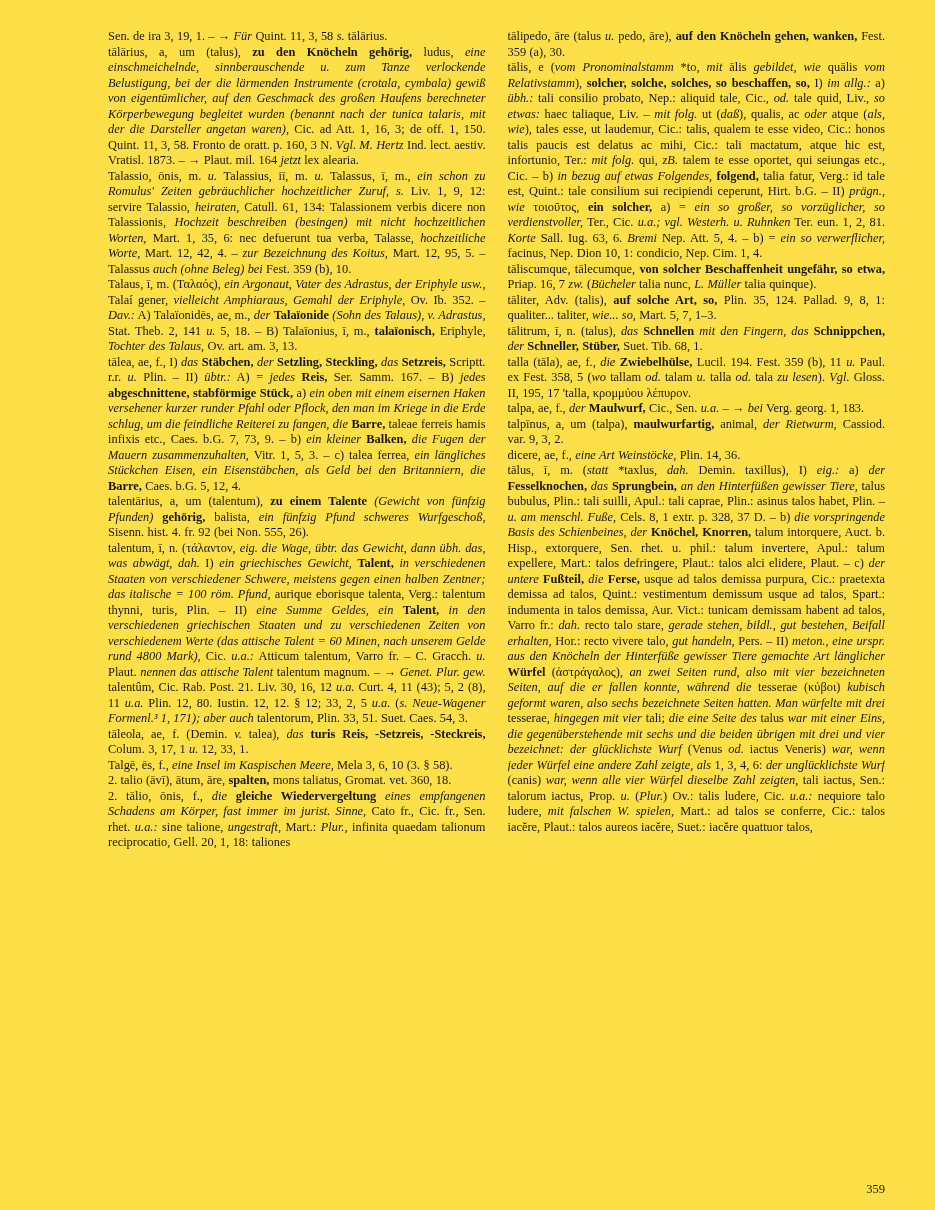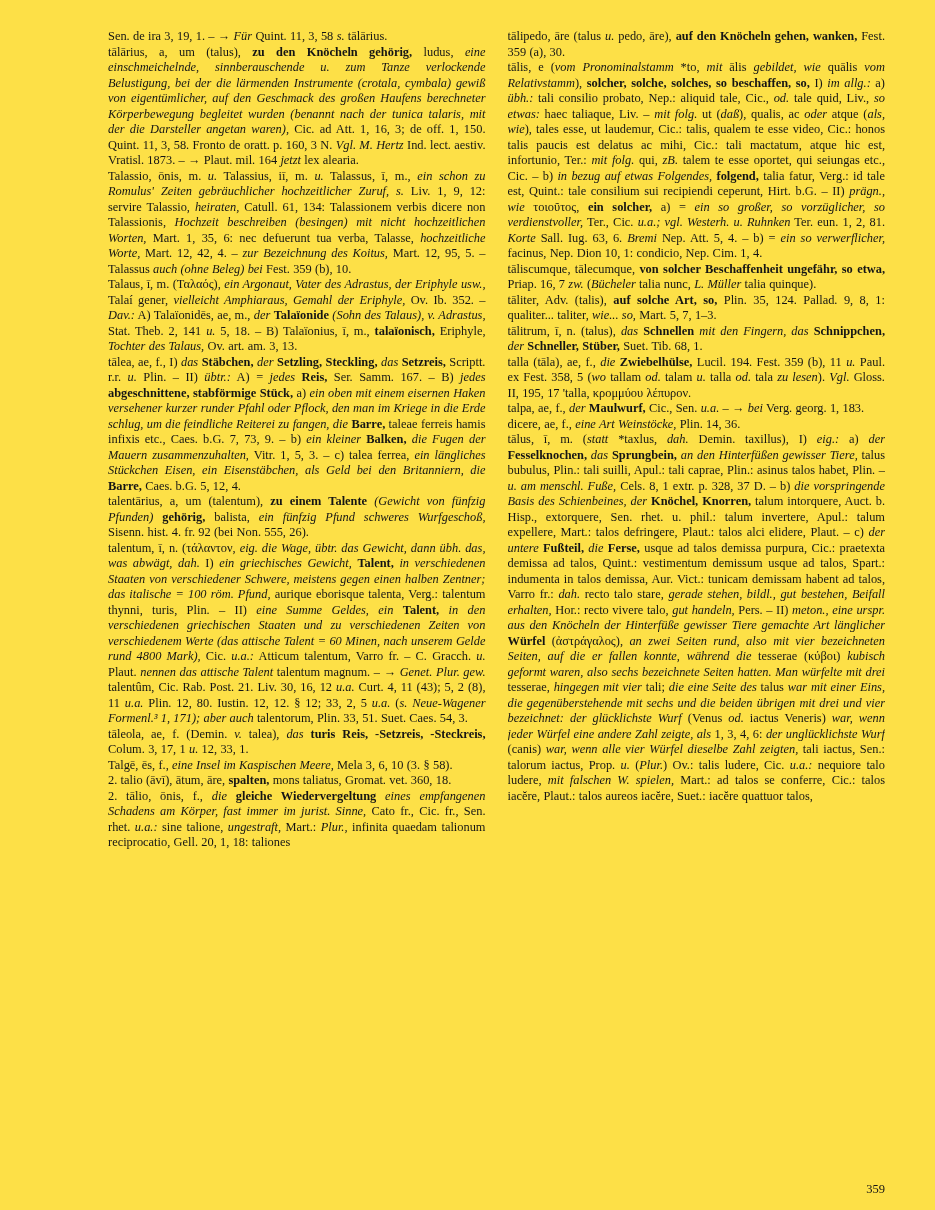--- a/index.html
+++ b/index.html
@@ -57,18 +57,19 @@
         <p class="entry"><span class="f-b">2. tālio</span><span class="f-n">, ōnis, f., </span><span class="f-i">die</span><span class="f-n"> </span><span class="f-bi">gleiche Wiedervergeltung</span><span class="f-n"> </span><span class="f-i">eines empfangenen Schadens am Körper, fast immer im jurist. Sinne,</span><span class="f-n"> Cato fr., Cic. fr., Sen. rhet. </span><span class="f-i">u.a.:</span><span class="f-n"> sine talione, </span><span class="f-i">ungestraft,</span><span class="f-n"> Mart.: </span><span class="f-i">Plur.,</span><span class="f-n"> infinita quaedam talionum reciprocatio, Gell. 20, 1, 18: taliones</span></p>
       </div>
     <div class="column">
         <p class="entry"><span class="f-b">tālipedo</span><span class="f-n">, āre (talus </span><span class="f-i">u.</span><span class="f-n"> pedo, āre), </span><span class="f-bi">auf den Knöcheln gehen, wanken,</span><span class="f-n"> Fest. 359 (a), 30.</span></p>
         <p class="entry"><span class="f-b">tālis</span><span class="f-n">, e (</span><span class="f-i">vom Pronominalstamm</span><span class="f-n"> *to, </span><span class="f-i">mit</span><span class="f-n"> ālis </span><span class="f-i">gebildet, wie</span><span class="f-n"> quālis </span><span class="f-i">vom Relativstamm</span><span class="f-n">), </span><span class="f-bi">solcher, solche, solches, so beschaffen, so,</span><span class="f-n"> I) </span><span class="f-i">im allg.:</span><span class="f-n"> a) </span><span class="f-i">übh.:</span><span class="f-n"> tali consilio probato, Nep.: aliquid tale, Cic., </span><span class="f-i">od.</span><span class="f-n"> tale quid, Liv., </span><span class="f-i">so etwas:</span><span class="f-n"> haec taliaque, Liv. – </span><span class="f-i">mit folg.</span><span class="f-n"> ut (</span><span class="f-i">daß</span><span class="f-n">), qualis, ac </span><span class="f-i">oder</span><span class="f-n"> atque (</span><span class="f-i">als, wie</span><span class="f-n">), tales esse, ut laudemur, Cic.: talis, qualem te esse video, Cic.: honos talis paucis est delatus ac mihi, Cic.: tali mactatum, atque hic est, infortunio, Ter.: </span><span class="f-i">mit folg.</span><span class="f-n"> qui, </span><span class="f-i">zB.</span><span class="f-n"> talem te esse oportet, qui seiungas etc., Cic. – b) </span><span class="f-i">in bezug auf etwas Folgendes,</span><span class="f-n"> </span><span class="f-bi">folgend,</span><span class="f-n"> talia fatur, Verg.: id tale est, Quint.: tale consilium sui recipiendi ceperunt, Hirt. b.G. – II) </span><span class="f-i">prägn., wie</span><span class="f-n"> τοιοῦτος, </span><span class="f-bi">ein solcher,</span><span class="f-n"> a) = </span><span class="f-i">ein so großer, so vorzüglicher, so verdienstvoller,</span><span class="f-n"> Ter., Cic. </span><span class="f-i">u.a.; vgl. Westerh. u. Ruhnken</span><span class="f-n"> Ter. eun. 1, 2, 81. </span><span class="f-i">Korte</span><span class="f-n"> Sall. Iug. 63, 6. </span><span class="f-i">Bremi</span><span class="f-n"> Nep. Att. 5, 4. – b) = </span><span class="f-i">ein so verwerflicher,</span><span class="f-n"> facinus, Nep. Dion 10, 1: condicio, Nep. Cim. 1, 4.</span></p>
         <p class="entry"><span class="f-b">tāliscumque</span><span class="f-n">, tālecumque, </span><span class="f-bi">von solcher Beschaffenheit ungefähr, so etwa,</span><span class="f-n"> Priap. 16, 7 </span><span class="f-i">zw.</span><span class="f-n"> (</span><span class="f-i">Bücheler</span><span class="f-n"> talia nunc, </span><span class="f-i">L. Müller</span><span class="f-n"> talia quinque).</span></p>
         <p class="entry"><span class="f-b">tāliter</span><span class="f-n">, Adv. (talis), </span><span class="f-bi">auf solche Art, so,</span><span class="f-n"> Plin. 35, 124. Pallad. 9, 8, 1: qualiter... taliter, </span><span class="f-i">wie... so,</span><span class="f-n"> Mart. 5, 7, 1–3.</span></p>
         <p class="entry"><span class="f-b">tālitrum</span><span class="f-n">, ī, n. (talus), </span><span class="f-i">das</span><span class="f-n"> </span><span class="f-bi">Schnellen</span><span class="f-n"> </span><span class="f-i">mit den Fingern, das</span><span class="f-n"> </span><span class="f-bi">Schnippchen,</span><span class="f-n"> </span><span class="f-i">der</span><span class="f-n"> </span><span class="f-bi">Schneller, Stüber,</span><span class="f-n"> Suet. Tib. 68, 1.</span></p>
         <p class="entry"><span class="f-b">talla</span><span class="f-n"> (tāla), ae, f., </span><span class="f-i">die</span><span class="f-n"> </span><span class="f-bi">Zwiebelhülse,</span><span class="f-n"> Lucil. 194. Fest. 359 (b), 11 </span><span class="f-i">u.</span><span class="f-n"> Paul. ex Fest. 358, 5 (</span><span class="f-i">wo</span><span class="f-n"> tallam </span><span class="f-i">od.</span><span class="f-n"> talam </span><span class="f-i">u.</span><span class="f-n"> talla </span><span class="f-i">od.</span><span class="f-n"> tala </span><span class="f-i">zu lesen</span><span class="f-n">). </span><span class="f-i">Vgl.</span><span class="f-n"> Gloss. II, 195, 17 'talla, κρομμύου λέπυρον.</span></p>
         <p class="entry"><span class="f-b">talpa</span><span class="f-n">, ae, f., </span><span class="f-i">der</span><span class="f-n"> </span><span class="f-bi">Maulwurf,</span><span class="f-n"> Cic., Sen. </span><span class="f-i">u.a.</span><span class="f-n"> – → </span><span class="f-i">bei</span><span class="f-n"> Verg. georg. 1, 183.</span></p>
+        <p class="entry"><span class="f-b">talpīnus</span><span class="f-n">, a, um (talpa), </span><span class="f-bi">maulwurfartig,</span><span class="f-n"> animal, </span><span class="f-i">der Rietwurm,</span><span class="f-n"> Cassiod. var. 9, 3, 2.</span></p>
         <p class="entry"><span class="f-b">dicere</span><span class="f-n">, ae, f., </span><span class="f-i">eine Art Weinstöcke,</span><span class="f-n"> Plin. 14, 36.</span></p>
         <p class="entry"><span class="f-b">tālus</span><span class="f-n">, ī, m. (</span><span class="f-i">statt</span><span class="f-n"> *taxlus, </span><span class="f-i">dah.</span><span class="f-n"> Demin. taxillus), I) </span><span class="f-i">eig.:</span><span class="f-n"> a) </span><span class="f-i">der</span><span class="f-n"> </span><span class="f-bi">Fesselknochen,</span><span class="f-n"> </span><span class="f-i">das</span><span class="f-n"> </span><span class="f-bi">Sprungbein,</span><span class="f-n"> </span><span class="f-i">an den Hinterfüßen gewisser Tiere,</span><span class="f-n"> talus bubulus, Plin.: tali suilli, Apul.: tali caprae, Plin.: asinus talos habet, Plin. – </span><span class="f-i">u. am menschl. Fuße,</span><span class="f-n"> Cels. 8, 1 extr. p. 328, 37 D. – b) </span><span class="f-i">die vorspringende Basis des Schienbeines, der</span><span class="f-n"> </span><span class="f-bi">Knöchel, Knorren,</span><span class="f-n"> talum intorquere, Auct. b. Hisp., extorquere, Sen. rhet. u. phil.: talum invertere, Apul.: talum expellere, Mart.: talos defringere, Plaut.: talos alci elidere, Plaut. – c) </span><span class="f-i">der untere</span><span class="f-n"> </span><span class="f-bi">Fußteil,</span><span class="f-n"> </span><span class="f-i">die</span><span class="f-n"> </span><span class="f-bi">Ferse,</span><span class="f-n"> usque ad talos demissa purpura, Cic.: praetexta demissa ad talos, Quint.: vestimentum demissum usque ad talos, Spart.: indumenta in talos demissa, Aur. Vict.: tunicam demissam habent ad talos, Varro fr.: </span><span class="f-i">dah.</span><span class="f-n"> recto talo stare, </span><span class="f-i">gerade stehen, bildl., gut bestehen, Beifall erhalten,</span><span class="f-n"> Hor.: recto vivere talo, </span><span class="f-i">gut handeln,</span><span class="f-n"> Pers. – II) </span><span class="f-i">meton., eine urspr. aus den Knöcheln der Hinterfüße gewisser Tiere gemachte Art länglicher</span><span class="f-n"> </span><span class="f-bi">Würfel</span><span class="f-n"> (ἀστράγαλος), </span><span class="f-i">an zwei Seiten rund, also mit vier bezeichneten Seiten, auf die er fallen konnte, während die</span><span class="f-n"> tesserae (κύβοι) </span><span class="f-i">kubisch geformt waren, also sechs bezeichnete Seiten hatten. Man würfelte mit drei</span><span class="f-n"> tesserae, </span><span class="f-i">hingegen mit vier</span><span class="f-n"> tali; </span><span class="f-i">die eine Seite des</span><span class="f-n"> talus </span><span class="f-i">war mit einer Eins, die gegenüberstehende mit sechs und die beiden übrigen mit drei und vier bezeichnet: der glücklichste Wurf</span><span class="f-n"> (Venus </span><span class="f-i">od.</span><span class="f-n"> iactus Veneris) </span><span class="f-i">war, wenn jeder Würfel eine andere Zahl zeigte, als</span><span class="f-n"> 1, 3, 4, 6: </span><span class="f-i">der unglücklichste Wurf</span><span class="f-n"> (canis) </span><span class="f-i">war, wenn alle vier Würfel dieselbe Zahl zeigten,</span><span class="f-n"> tali iactus, Sen.: talorum iactus, Prop. </span><span class="f-i">u.</span><span class="f-n"> (</span><span class="f-i">Plur.</span><span class="f-n">) Ov.: talis ludere, Cic. </span><span class="f-i">u.a.:</span><span class="f-n"> nequiore talo ludere, </span><span class="f-i">mit falschen W. spielen,</span><span class="f-n"> Mart.: ad talos se conferre, Cic.: talos iacĕre, Plaut.: talos aureos iacĕre, Suet.: iacĕre quattuor talos,</span></p>
       </div>
   </div>
   <div class="page-number">359</div>
 </div>
 
 </body></html>

